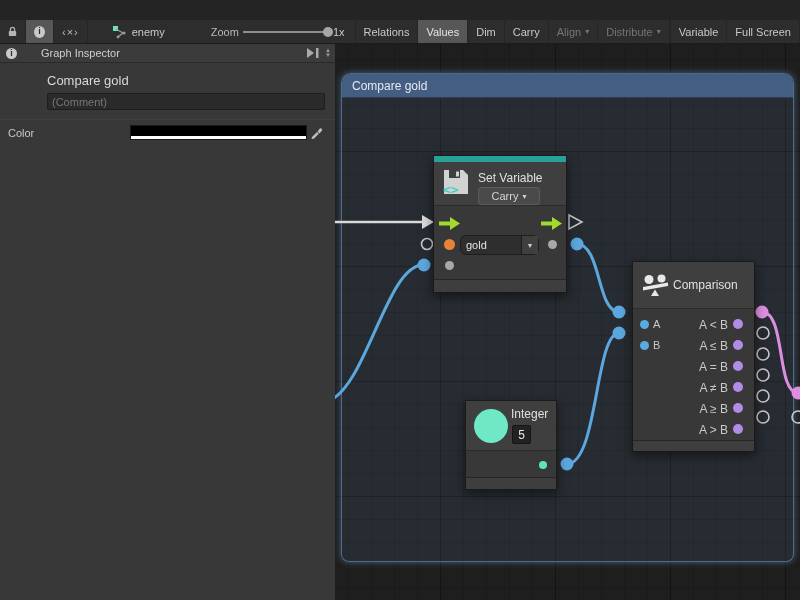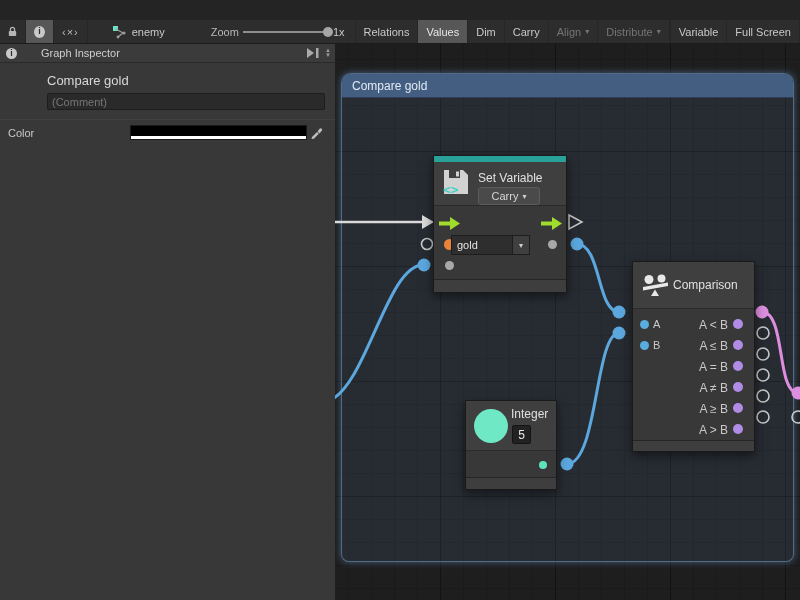--- a/index.html
+++ b/index.html
@@ -72,21 +72,21 @@
   .port { position:absolute; border-radius:50%; }
 
   
   .setvar { left:98px; top:111px; width:134px; height:138px; }
   .sv-accent { position:absolute; left:0; top:0; right:0; height:6px; background:#2aa198; }
   .sv-header { position:absolute; left:0; top:6px; right:0; height:44px; background:#3f3f3f; border-bottom:1px solid #2b2b2b; }
   .sv-title { position:absolute; left:44px; top:9px; font-size:12px; color:#e0e0e0; }
   .sv-kind { position:absolute; left:44px; top:25px; width:62px; height:18px; background:#4a4a4a; border:1px solid #5c5c5c; border-radius:3px;
     font-size:11px; color:#d5d5d5; display:flex; align-items:center; justify-content:center; gap:4px; }
   .sv-kind .caret { font-size:8px; color:#cfcfcf; }
-  .sv-dd { position:absolute; left:17px; top:79px; width:79px; height:20px; background:#2e2e2e; border:1px solid #1d1d1d; border-radius:0; display:flex; }
+  .sv-dd { position:absolute; left:26px; top:79px; width:79px; height:20px; background:#2e2e2e; border:1px solid #1d1d1d; border-radius:6px; display:flex; }
   .sv-dd-text { flex:1; font-size:11px; color:#e2e2e2; display:flex; align-items:center; padding-left:5px; }
   .sv-dd-caret { width:17px; background:#3f3f3f; border-left:1px solid #1d1d1d; display:flex; align-items:center; justify-content:center; font-size:8px; color:#cfcfcf; }
 
   
   .comparison { left:297px; top:206px; width:123px; height:191px;margin-top:11px; }
   .cmp-header { position:absolute; left:0; top:0; right:0; height:47px; background:#3f3f3f; border-bottom:1px solid #2b2b2b; }
   .cmp-title { position:absolute; left:40px; top:16px; font-size:12px; color:#e0e0e0; }
   .cmp-row-label { position:absolute; font-size:11px; color:#c9c9c9; }
   .cmp-out-label { position:absolute; right:26px; font-size:12px; color:#c9c9c9; text-align:right; }
 

